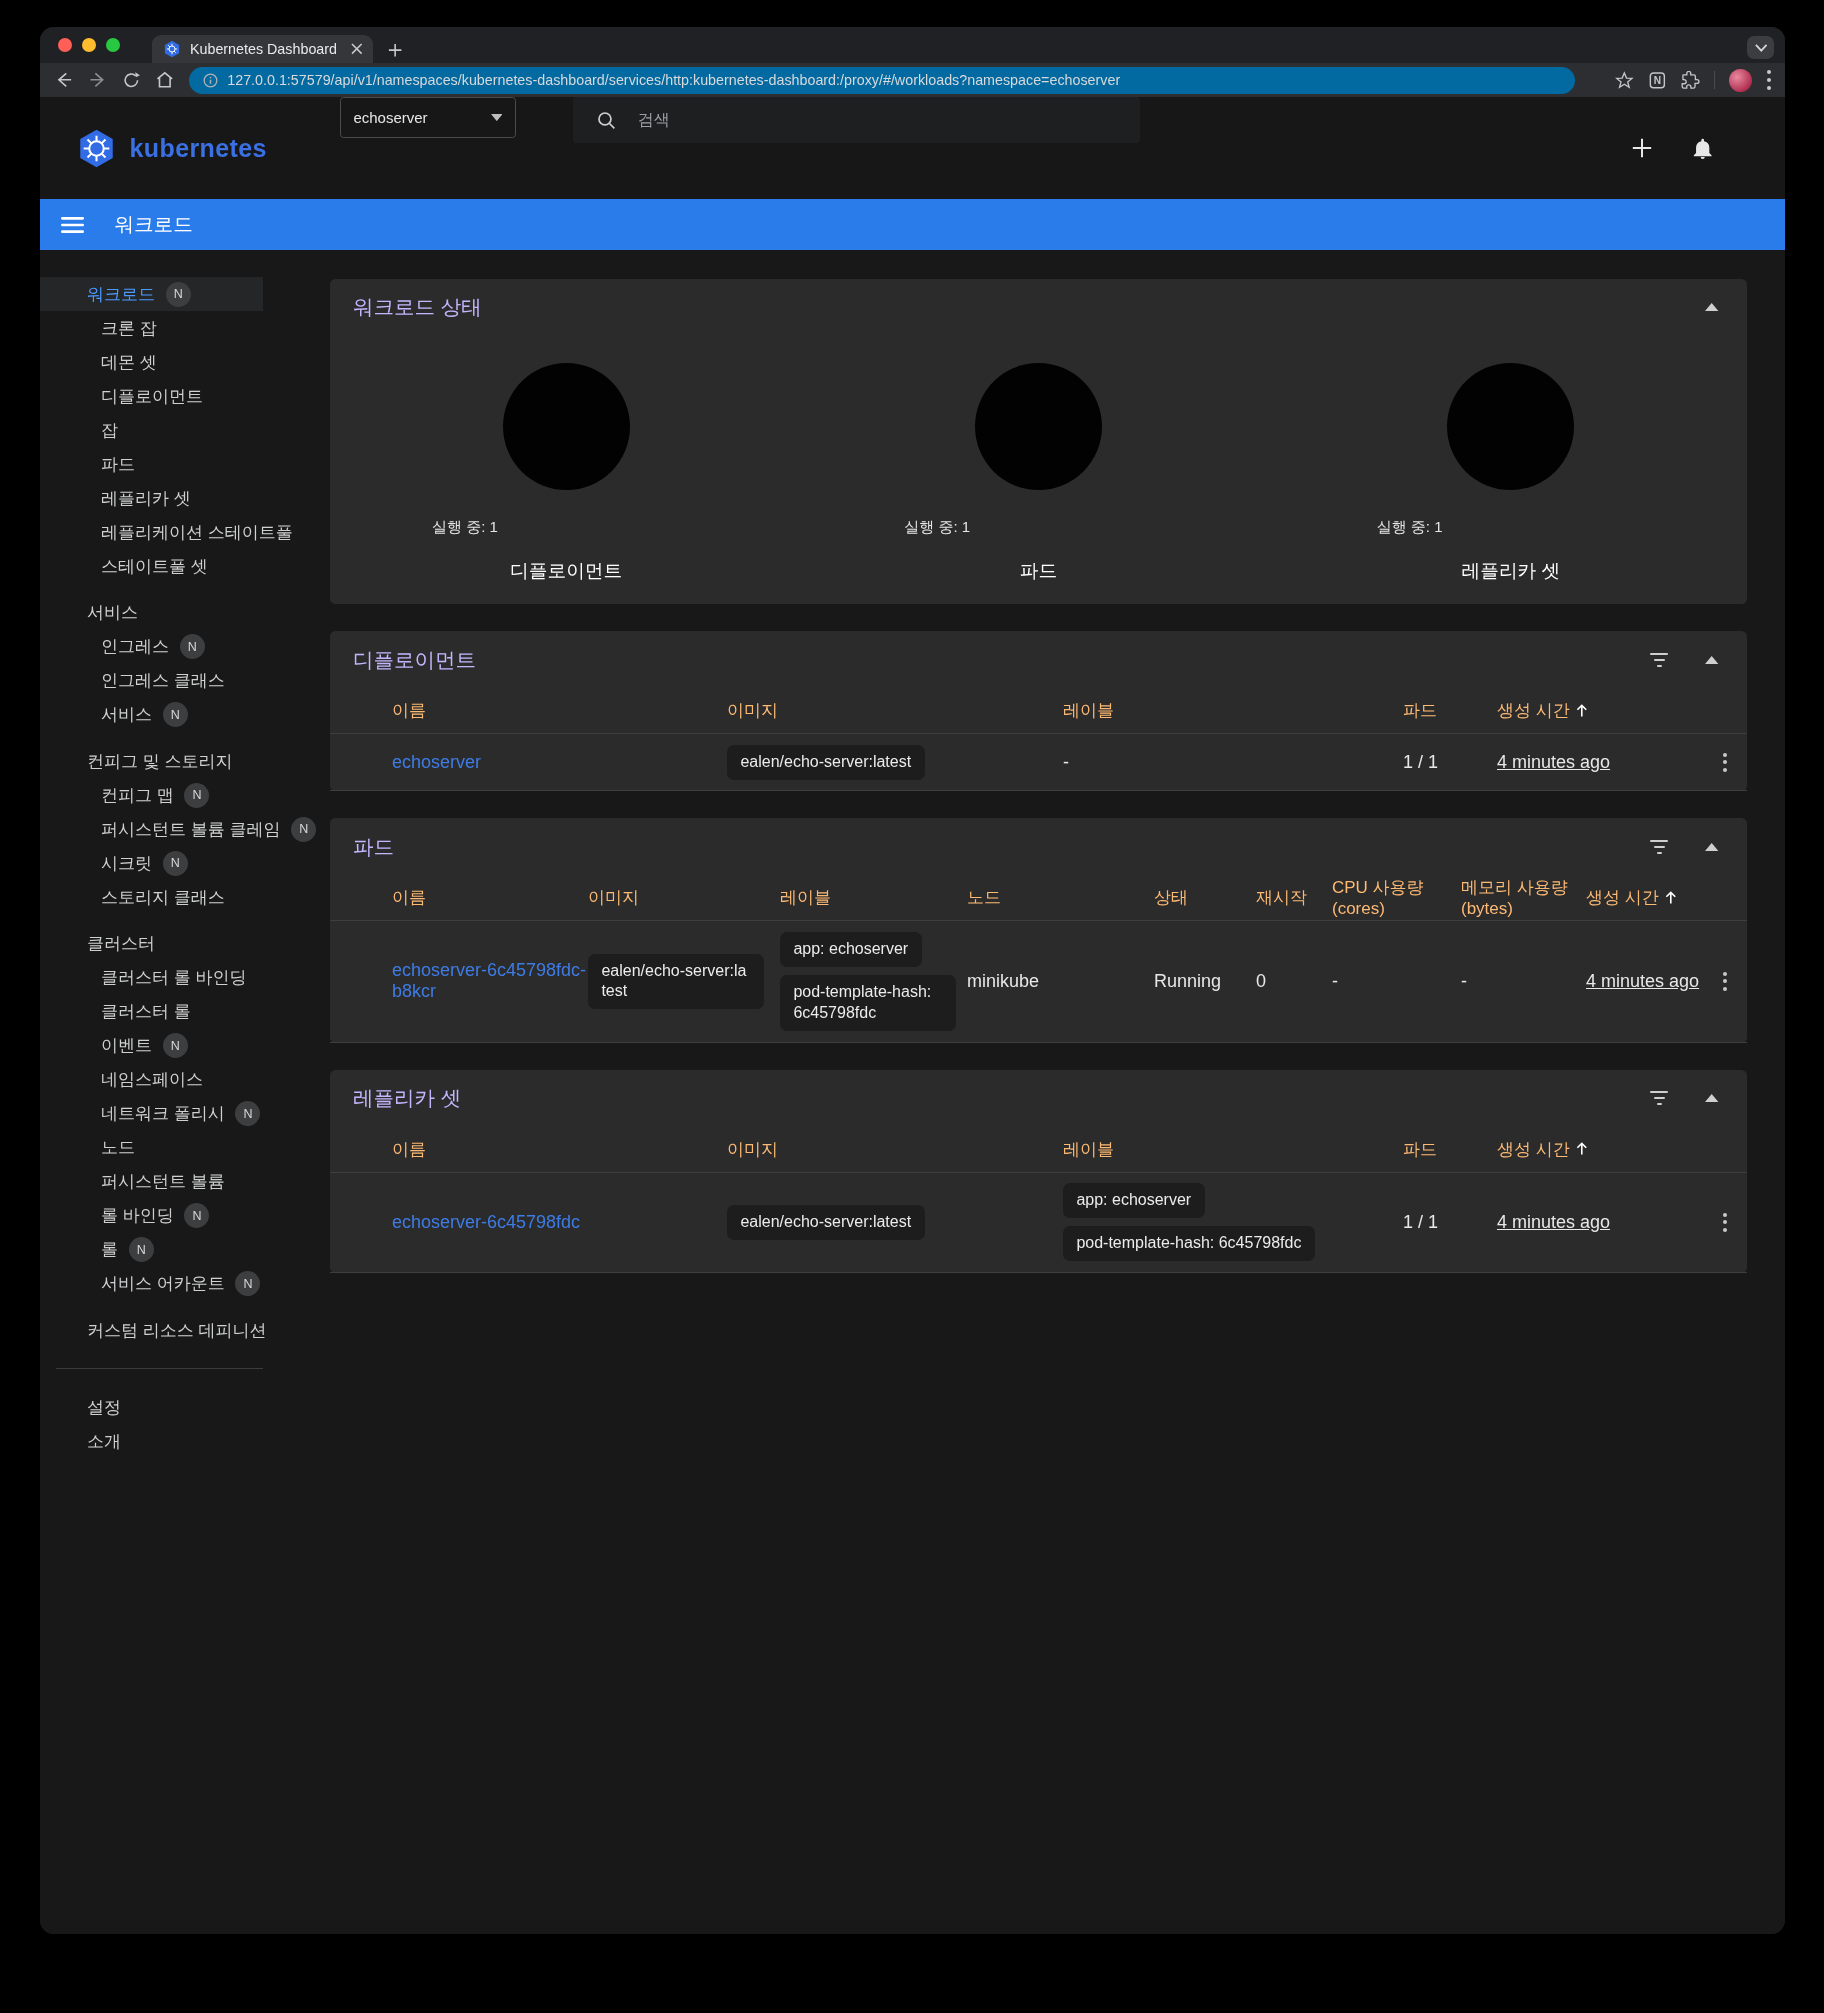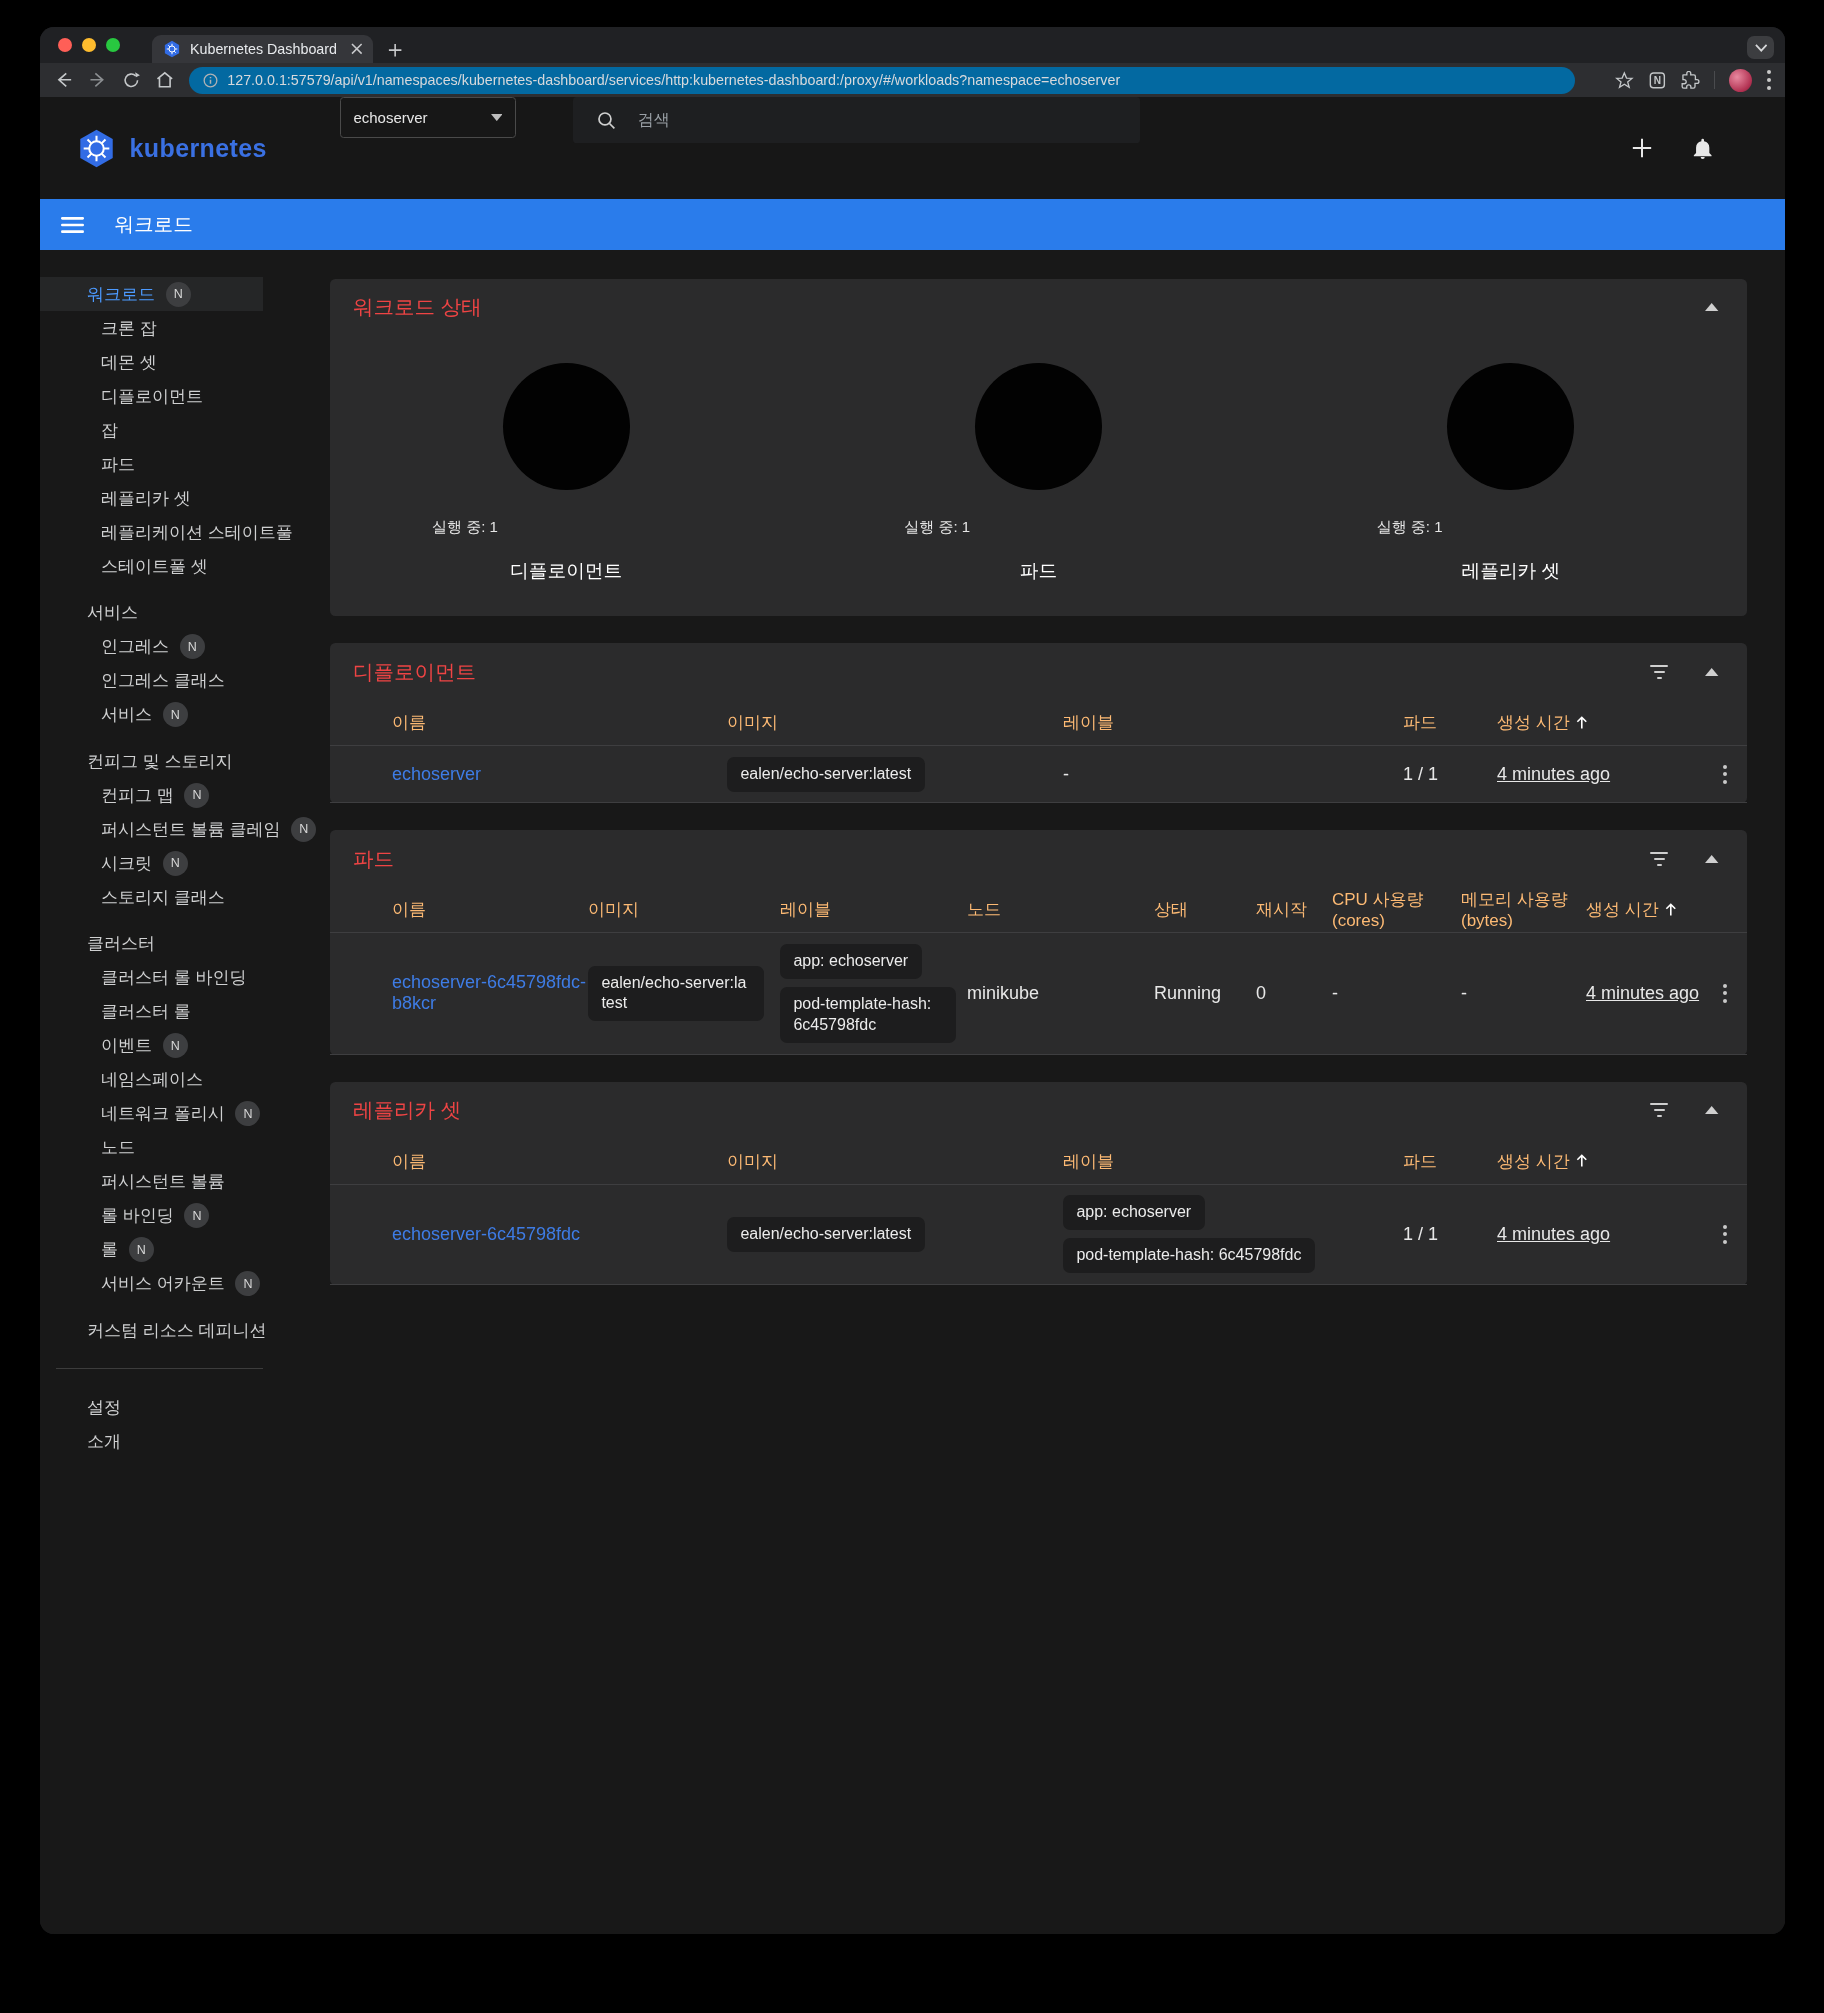--- a/index.html
+++ b/index.html
@@ -58,30 +58,30 @@
   .side-item.lv1 { padding-left:61px; }
   .side-item.sec { margin-top:12.5px; }
   .side-item.active { background:#252627; color:#4c9aff; }
   .nbadge { width:25px; height:25px; border-radius:50%; background:#3d3e40; color:#d8d8d8; font-size:12.5px;
             display:flex; align-items:center; justify-content:center; flex-shrink:0; }
   .side-divider { height:0.9px; background:#3c3c3c; margin:21.4px 0 21.4px 16px; }
 
   .main { flex:1; padding:28.5px 38px 0 67px; }
   .card { background:#2b2b2c; border-radius:5.3px; margin-bottom:27px; }
   .card-head { display:flex; align-items:center; height:57px; padding:0 23px; }
-  .card-title { color:#ef4444; font-size:20.5px; font-weight:500; }
+  .card-title { color:#c4b5fd; font-size:20.5px; font-weight:500; }
   .head-icons { margin-left:auto; display:flex; align-items:center; gap:37px; padding-right:5.3px; }
 
   
   .filter-ic { display:flex; flex-direction:column; gap:3.6px; align-items:center; }
   .filter-ic i { display:block; height:2.2px; background:#cfcfcf; border-radius:1.8px; }
   .filter-ic i:nth-child(1){width:18px}.filter-ic i:nth-child(2){width:11.6px}.filter-ic i:nth-child(3){width:5.3px}
 
   
-  .charts-row { display:flex; padding-bottom:32px; }
+  .charts-row { display:flex; padding-bottom:20px; }
   .chart-cell { flex:1; display:flex; flex-direction:column; }
   .donut { width:127px; height:127px; border-radius:50%; background:#020202; margin:27px auto 0; }
   .running { color:#e6e6e6; font-size:15px; margin:28.5px 0 0 102px; }
   .chart-name { text-align:center; color:#fff; font-size:18.7px; margin-top:21.4px; }
 
   
   .cols-dep { display:grid; grid-template-columns:62px 335px 336px 340px 94px 184px 1fr; align-items:center; }
   .cols-pod { display:grid; grid-template-columns:62px 196px 192px 187px 187px 102px 76px 129px 125px 125px 1fr; align-items:center; }
   .thead { min-height:46px; color:#fdba74; font-size:17px; border-bottom:0.9px solid #3e3e40; }
   .thead > div { padding-right:10.7px; }

